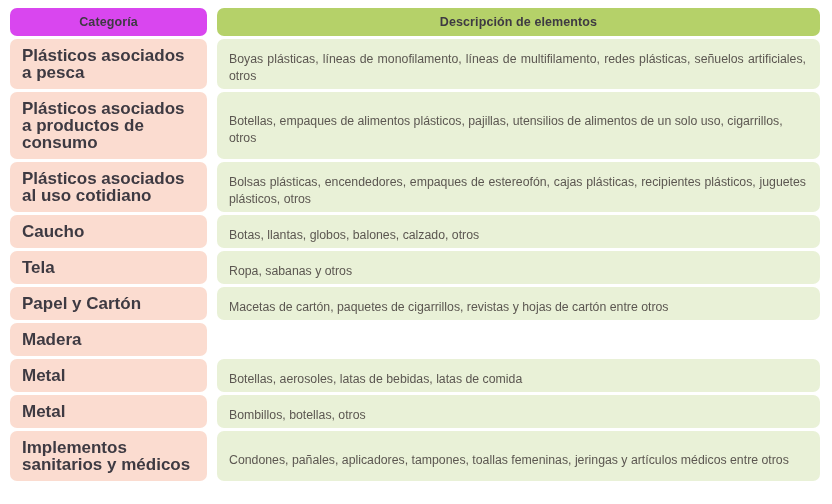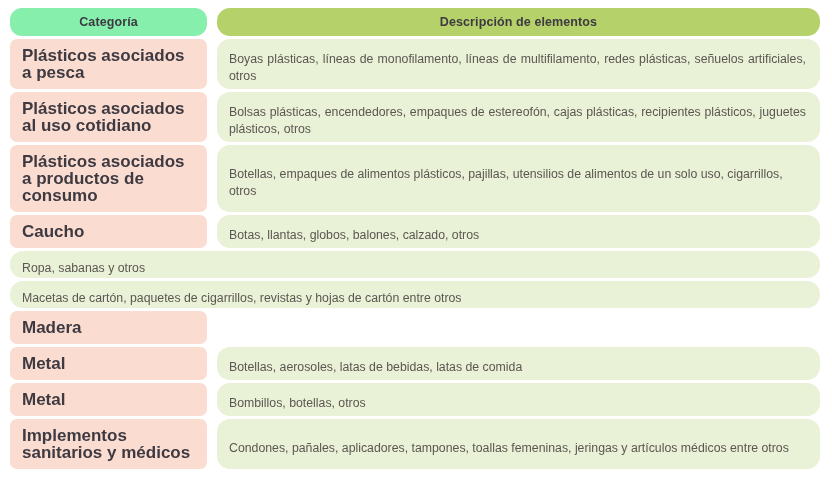--- a/index.html
+++ b/index.html
@@ -33,36 +33,34 @@
   .cell {
     border-radius: 7px;
     box-sizing: border-box;
   }
   .col-cat {
     width: 197px;
     flex: 0 0 197px;
   }
   .col-desc {
     flex: 1 1 auto;
-    border-radius: 13px;
   }
   
   .header-row .cell {
     display: flex;
     align-items: center;
     justify-content: center;
     height: 28px;
     font-weight: bold;
     font-size: 12.5px;
     letter-spacing: .1px;
     color: #3e3a42;
   }
   .header-row .col-cat {
-    background: #86efac;
-    border-radius: 12px;
+    background: #d946ef;
   }
   .header-row .col-desc {
     background: #b5d169;
   }
   
   .body-row .col-cat {
     background: #fbdcd0;
     color: #3e3a42;
     font-weight: bold;
     font-size: 17px;
@@ -115,55 +113,61 @@
 
     <div class="row body-row two-line justify">
       <div class="cell col-cat">
         <span class="cat-text">Plásticos asociados a pesca</span>
       </div>
       <div class="cell col-desc">
         <span class="desc-text">Boyas plásticas, líneas de monofilamento, líneas de multifilamento, redes plásticas, señuelos artificiales, otros</span>
       </div>
     </div>
 
+    <div class="row body-row two-line">
+      <div class="cell col-cat">
+        <span class="cat-text">Plásticos asociados a productos de consumo</span>
+      </div>
+      <div class="cell col-desc">
+        <span class="desc-text">Botellas, empaques de alimentos plásticos, pajillas, utensilios de alimentos de un solo uso, cigarrillos, otros</span>
+      </div>
+    </div>
+
     <div class="row body-row two-line justify">
       <div class="cell col-cat">
         <span class="cat-text">Plásticos asociados al uso cotidiano</span>
       </div>
       <div class="cell col-desc">
         <span class="desc-text">Bolsas plásticas, encendedores, empaques de estereofón, cajas plásticas, recipientes plásticos, juguetes plásticos, otros</span>
       </div>
     </div>
 
-    <div class="row body-row two-line">
-      <div class="cell col-cat">
-        <span class="cat-text">Plásticos asociados a productos de consumo</span>
-      </div>
-      <div class="cell col-desc">
-        <span class="desc-text">Botellas, empaques de alimentos plásticos, pajillas, utensilios de alimentos de un solo uso, cigarrillos, otros</span>
-      </div>
-    </div>
-
 
     <div class="row body-row one-line">
       <div class="cell col-cat">
         <span class="cat-text">Caucho</span>
       </div>
       <div class="cell col-desc">
         <span class="desc-text">Botas, llantas, globos, balones, calzado, otros</span>
       </div>
     </div>
 
     <div class="row body-row one-line">
+      <div class="cell col-cat">
+        <span class="cat-text">Tela</span>
+      </div>
       <div class="cell col-desc">
         <span class="desc-text">Ropa, sabanas y otros</span>
       </div>
     </div>
 
     <div class="row body-row one-line">
+      <div class="cell col-cat">
+        <span class="cat-text">Papel y Cartón</span>
+      </div>
       <div class="cell col-desc">
         <span class="desc-text">Macetas de cartón, paquetes de cigarrillos, revistas y hojas de cartón entre otros</span>
       </div>
     </div>
 
     <div class="row body-row one-line">
       <div class="cell col-cat">
         <span class="cat-text">Madera</span>
       </div>
     </div>

